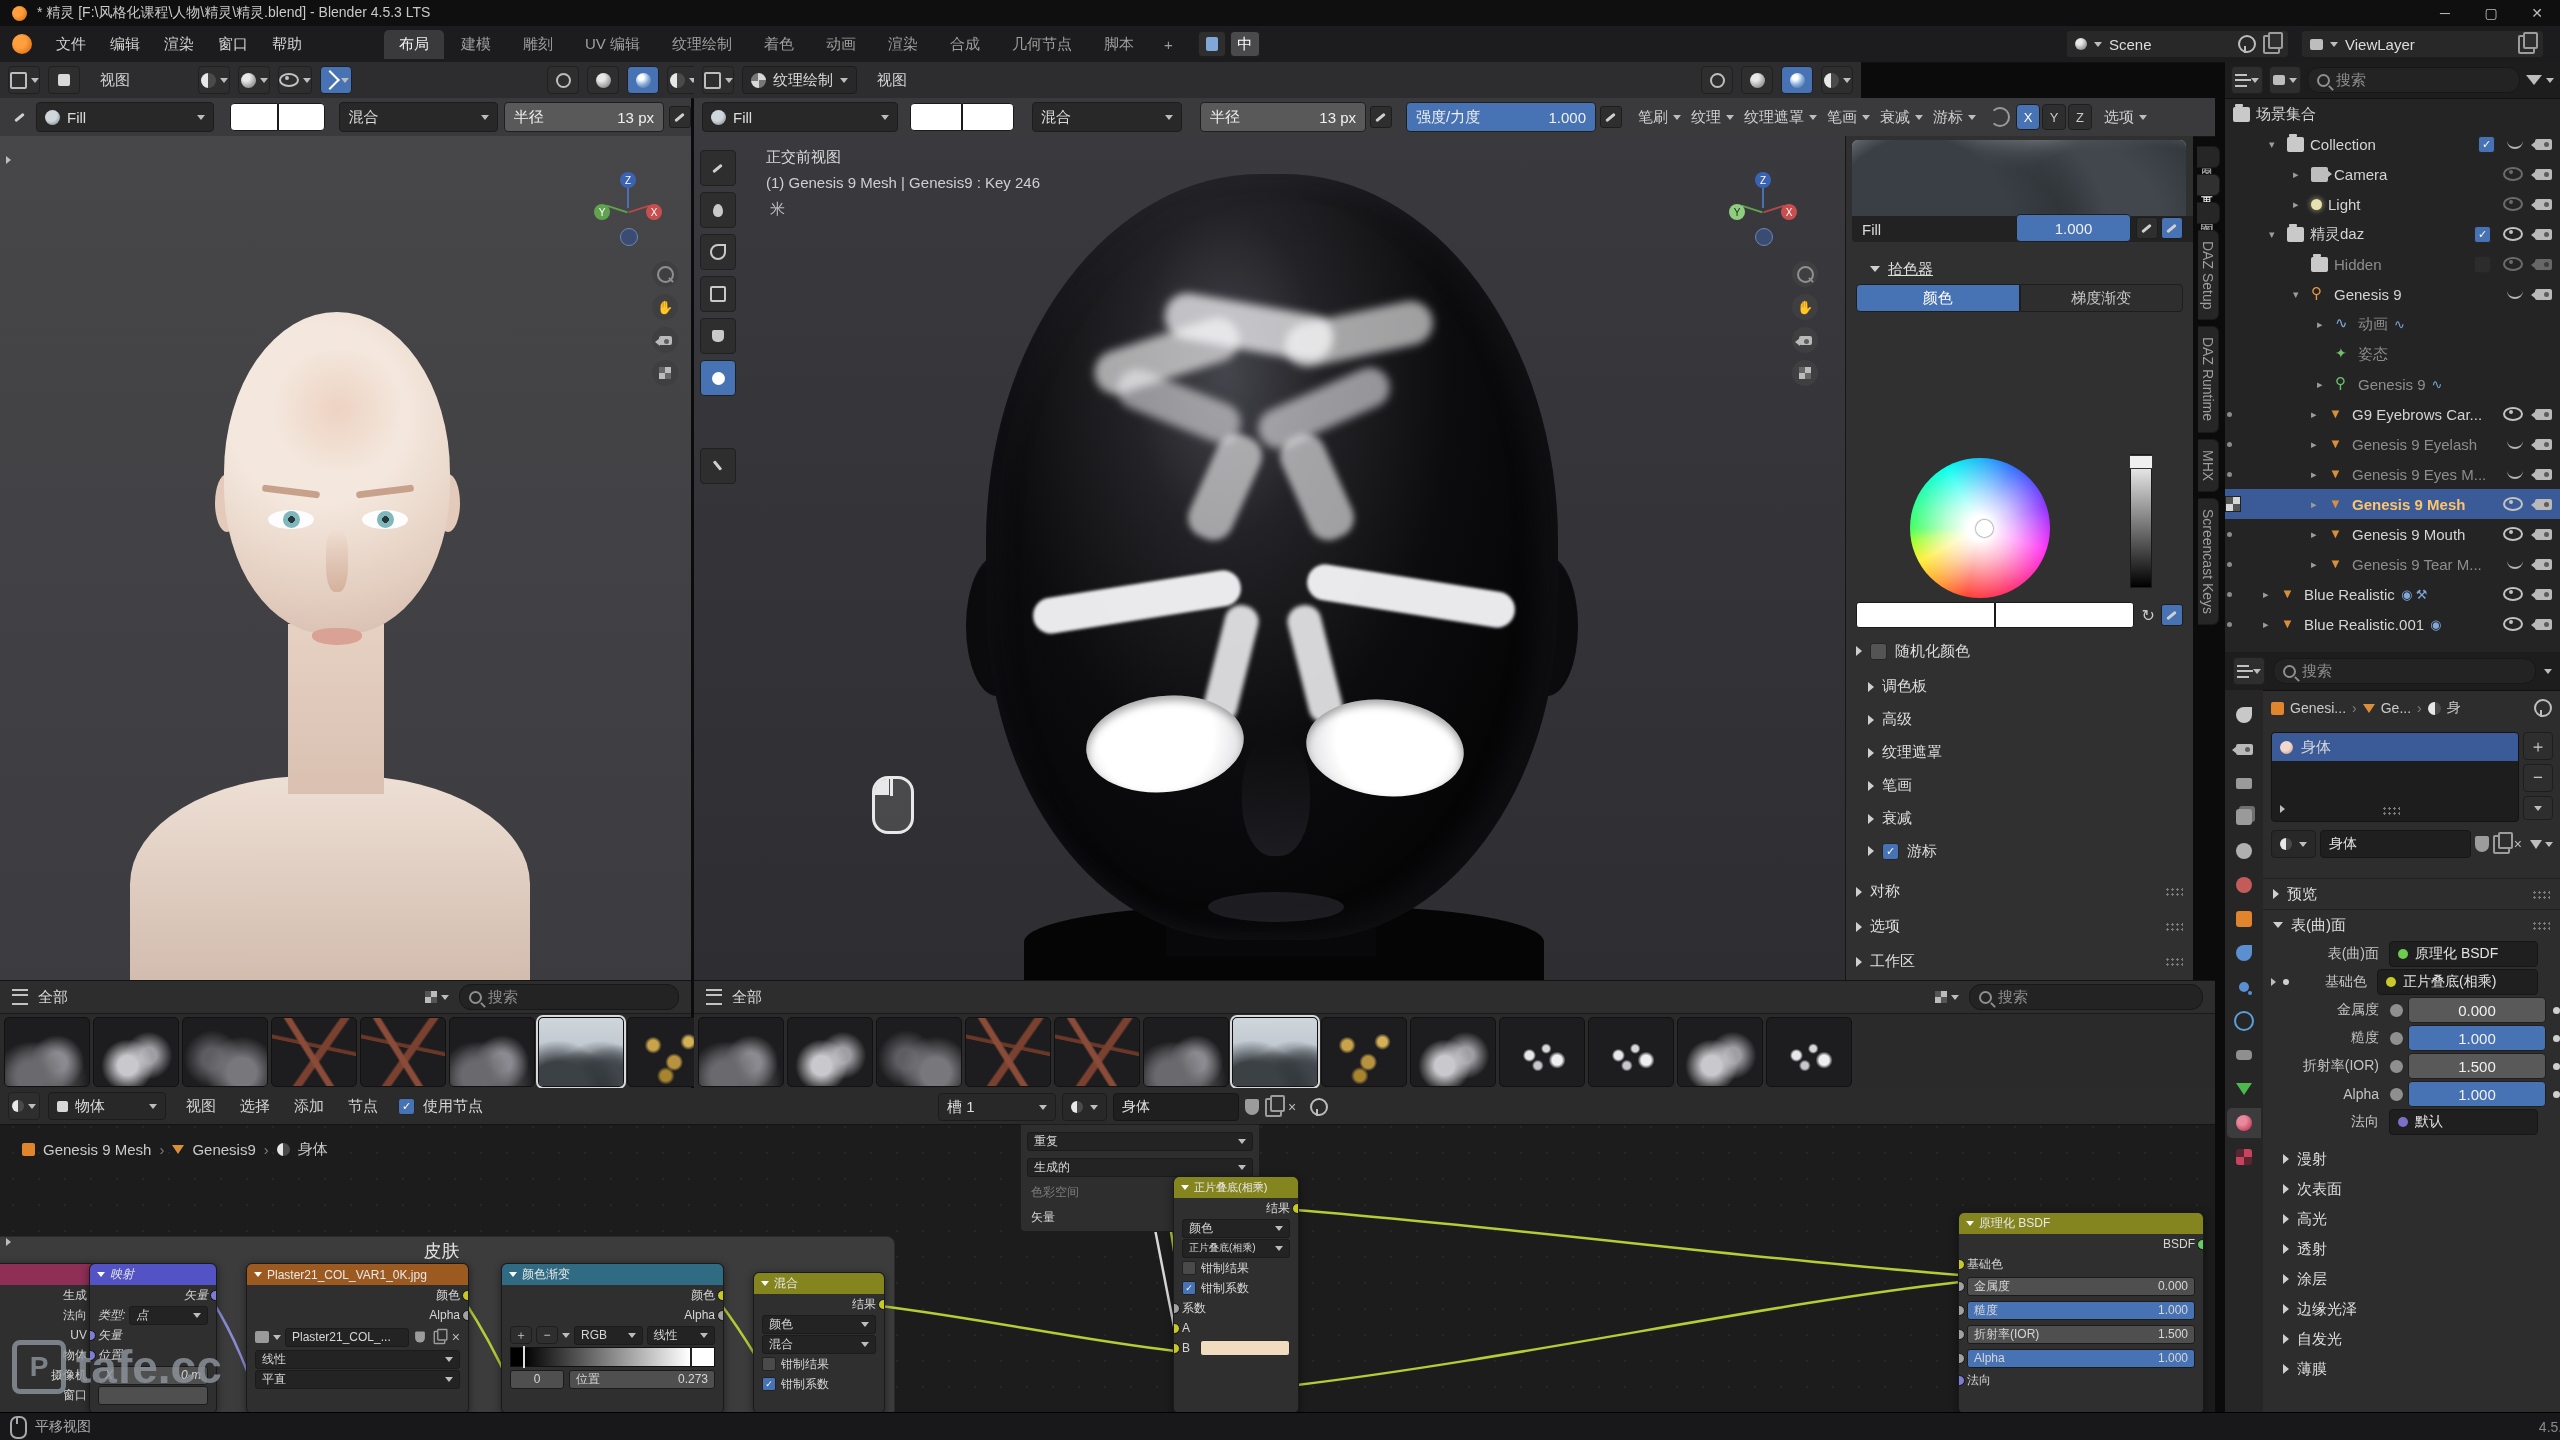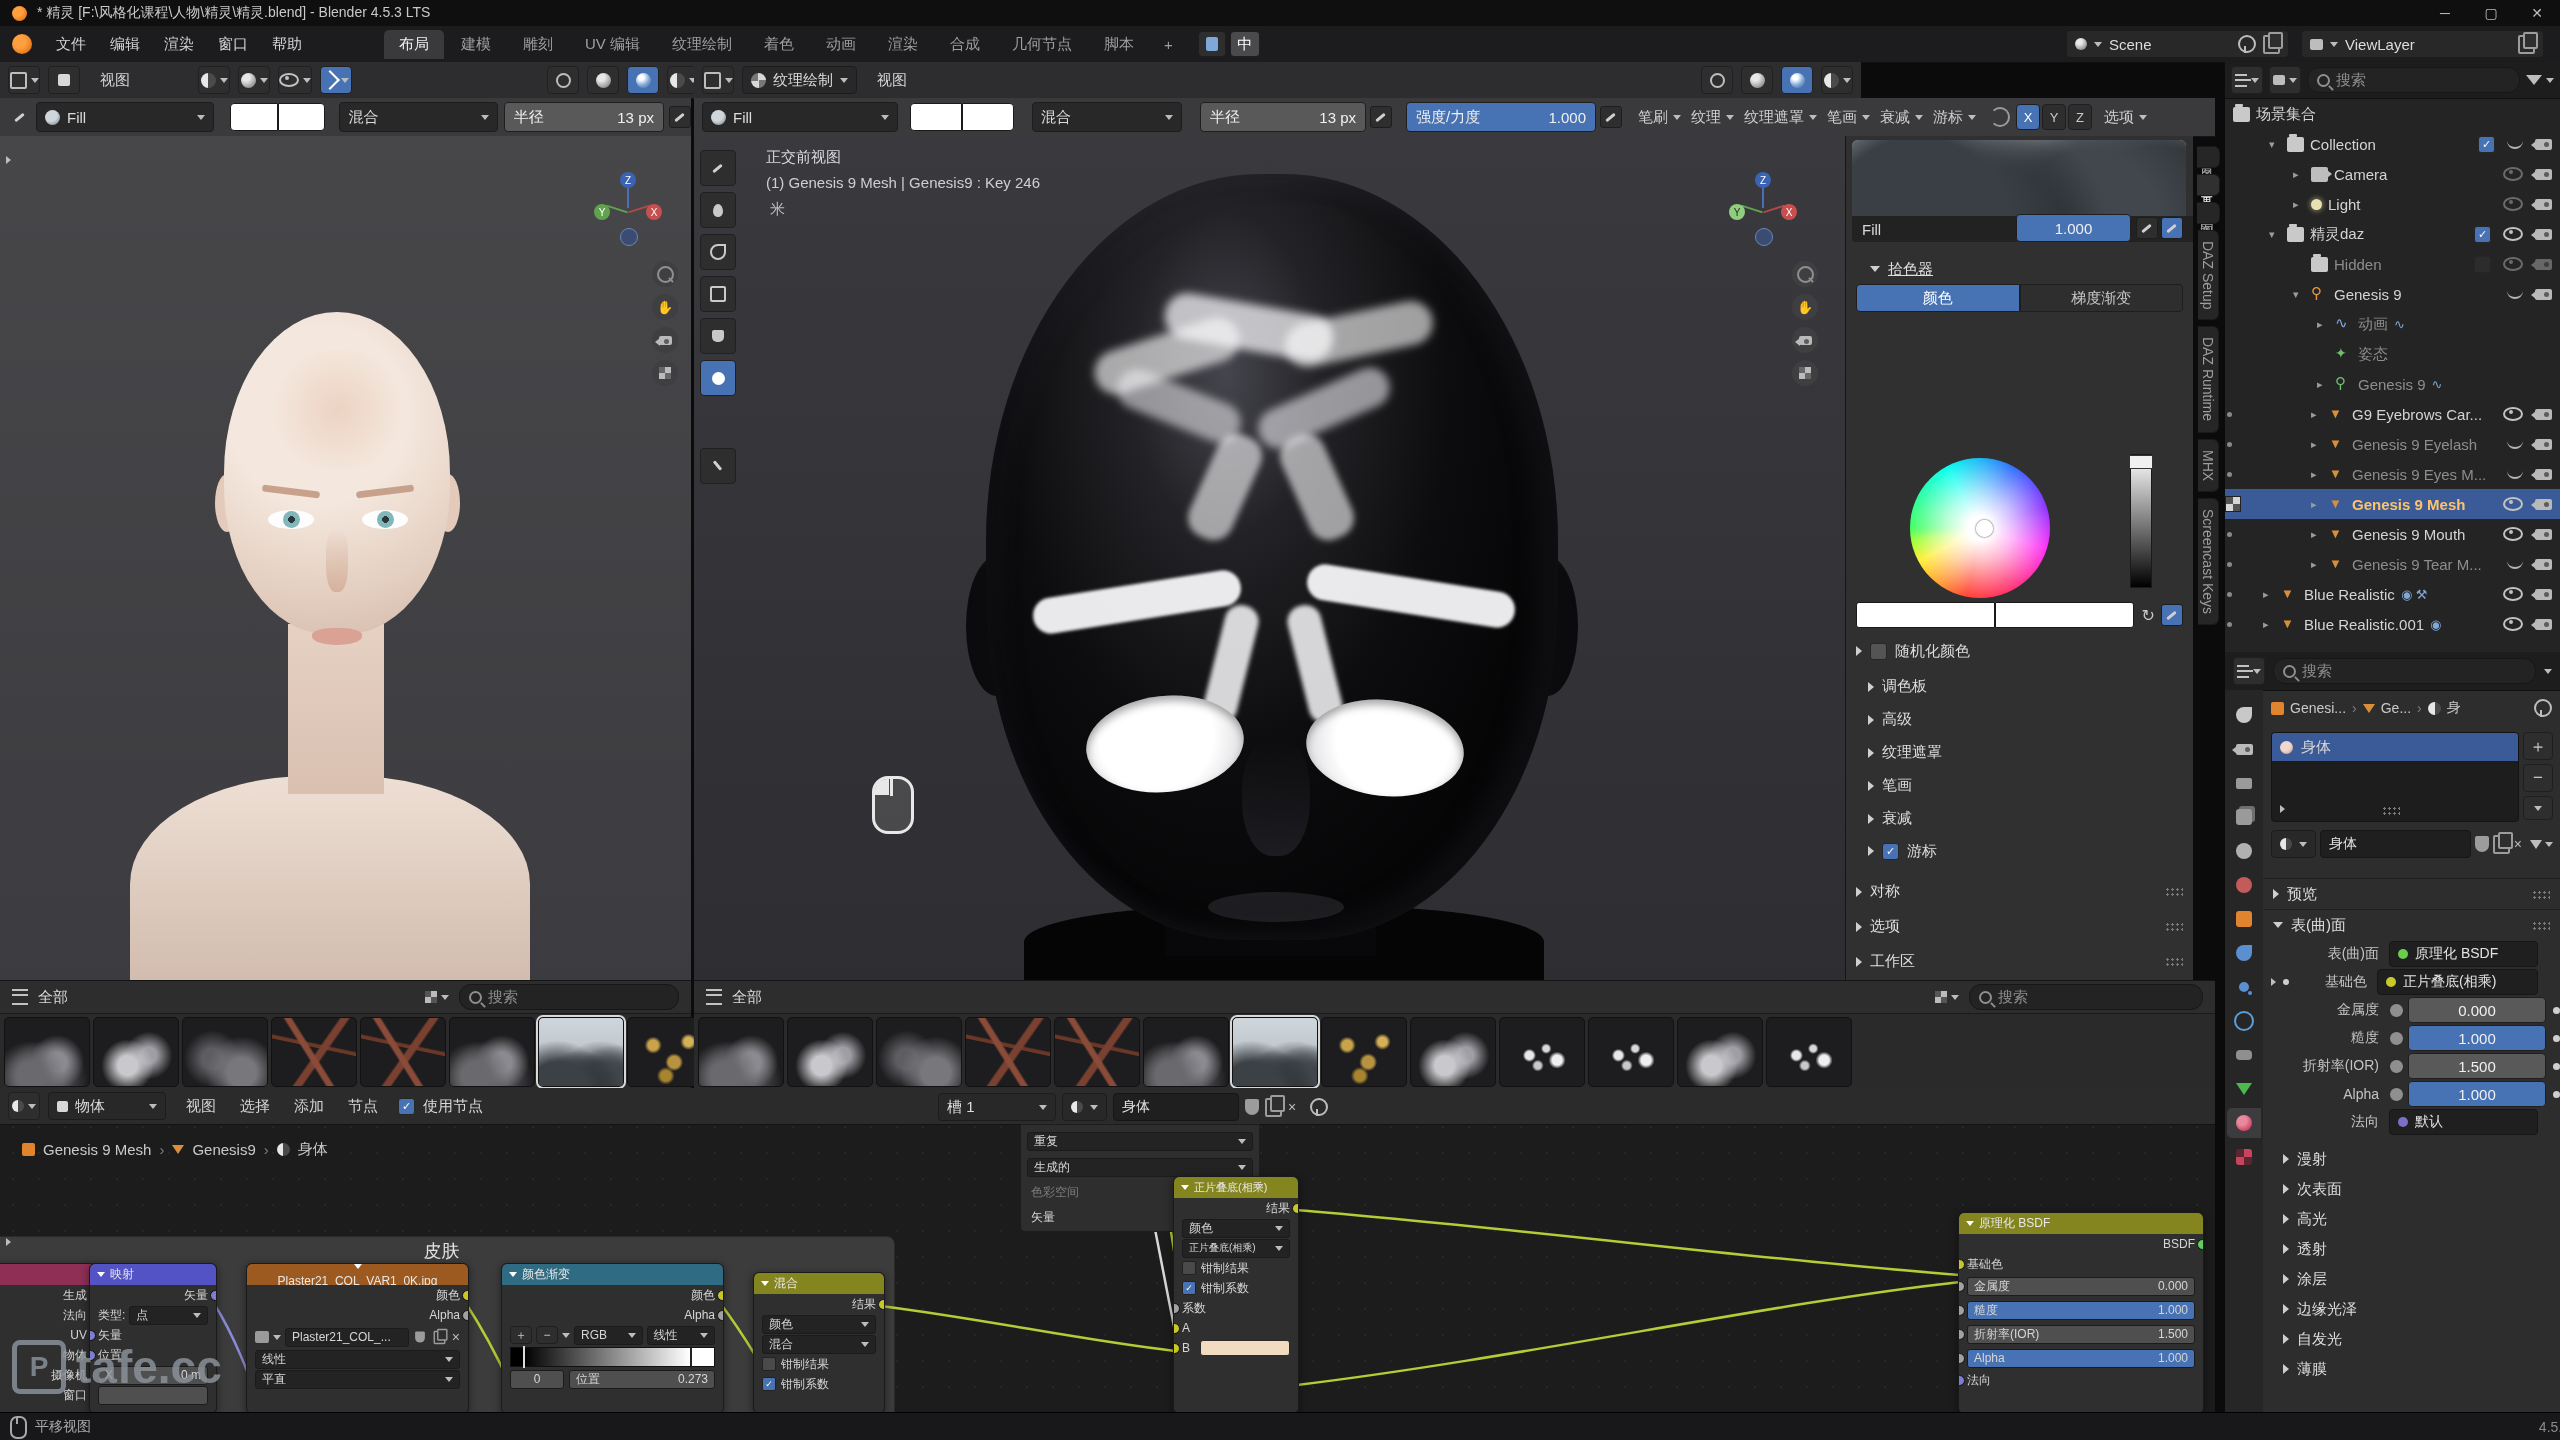--- a/index.html
+++ b/index.html
@@ -1256,21 +1256,21 @@
           <span>摄像机</span>
           <span class="sock R purple"></span>
         </div>
         <div class="nrow right">
           <span>窗口</span>
           <span class="sock R purple"></span>
         </div>
       </div>
   </div>
 
-  <div class="node" style="left:89px;top:175px;width:126px;height:149px;overflow:hidden;">
+  <div class="node" style="left:89px;top:175px;width:126px;height:149px;overflow:hidden;font-style:italic;">
     <div class="nhdr" style="background:#5353c6;">
         <span class="caret" style="border-top-color:#fff;"></span>
         <span>映射</span>
       </div>
     <div class="nrow right">
         <span>矢量</span>
         <span class="sock R purple"></span>
       </div>
     <div class="nrow" style="gap:4px;">
         <span>类型:</span>
@@ -1292,21 +1292,21 @@
           <span>X</span>
           <span>0 m</span>
         </span>
       </div>
     <div class="nrow">
         <span class="nslider"></span>
       </div>
   </div>
 
   <div class="node" style="left:246px;top:175px;width:221px;height:149px;overflow:hidden;">
-    <div class="nhdr" style="background:#9c5a20;flex-direction:column;">
+    <div class="nhdr" style="background:#9c5a20;">
         <span class="caret" style="border-top-color:#fff;"></span>
         <span style="overflow:hidden;text-overflow:ellipsis;">Plaster21_COL_VAR1_0K.jpg</span>
       </div>
     <div class="nrow right">
         <span>颜色</span>
         <span class="sock R yellow"></span>
       </div>
     <div class="nrow right">
         <span>Alpha</span>
         <span class="sock R gray"></span>

